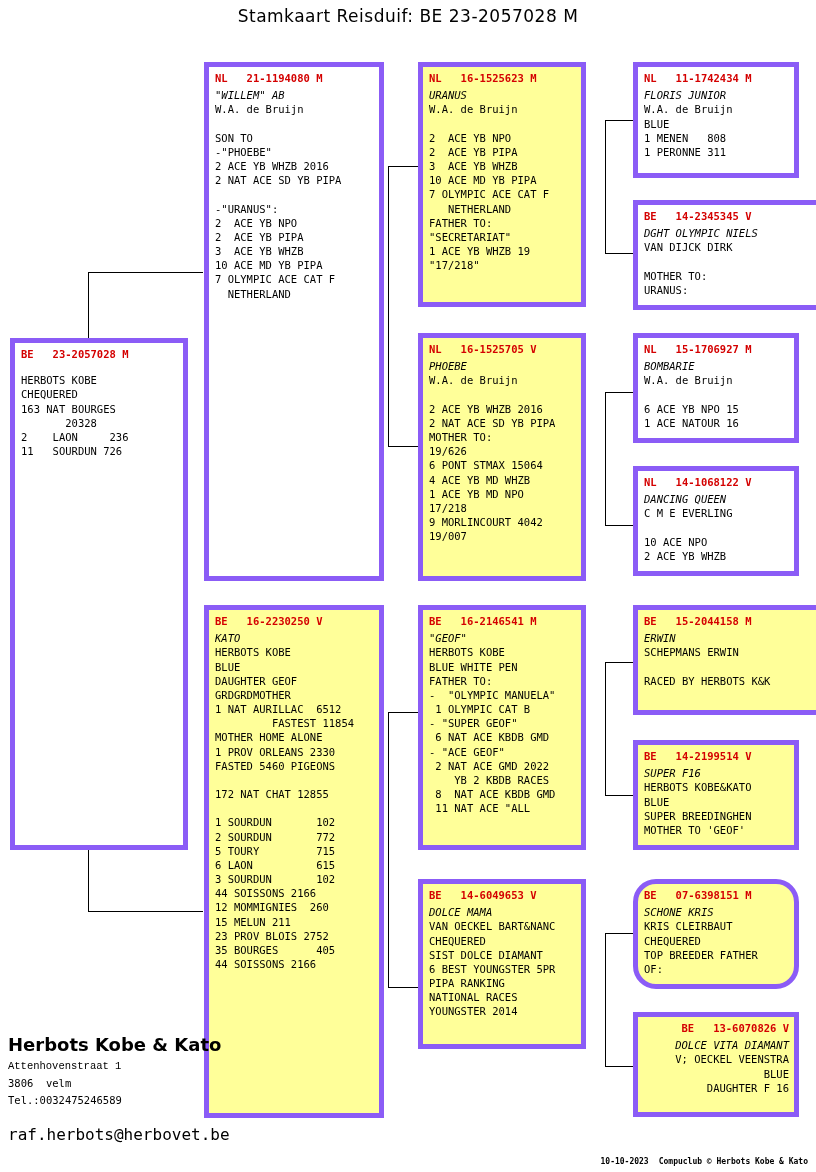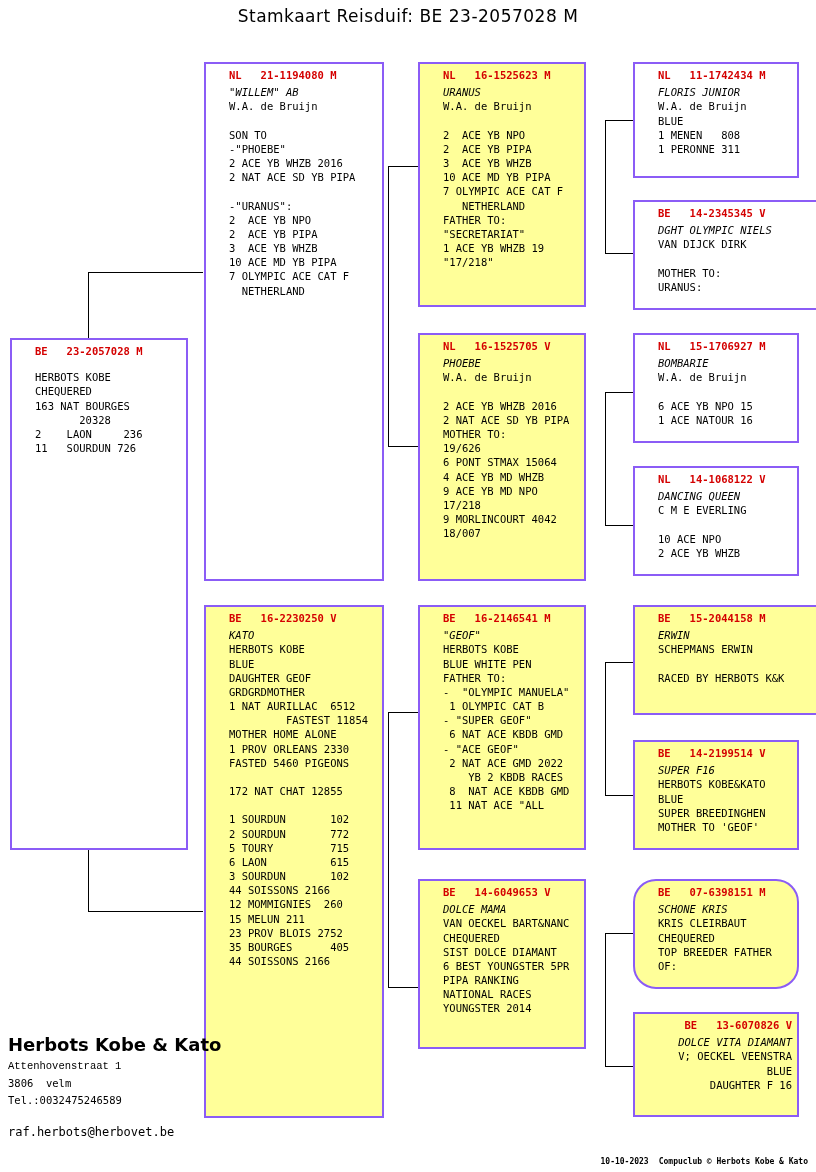--- a/index.html
+++ b/index.html
@@ -25,23 +25,23 @@
     font-family: "DejaVu Sans", sans-serif;
     font-size: 17px;
     font-weight: normal;
     letter-spacing: 0.5px;
   }
 
   
   .box {
     position: absolute;
     box-sizing: border-box;
-    border: 2px solid #8b5cf6;
+    border: 5px solid #8b5cf6;
     background: #ffffff;
-    padding: 4px 5px 4px 23px;
+    padding: 4px 5px 4px 6px;
     line-height: 1.35;
     font-size: 10.5px;
     overflow: hidden;
   }
   .box.yellow { background: #ffff99; }
   .box::after {
     content: "";
     position: absolute;
     left: 4px;
     top: 100%;
@@ -93,21 +93,21 @@
   .footer-line {
     position: absolute;
     left: 8px;
     font-size: 10.5px;
     white-space: pre;
   }
   .footer-mail {
     position: absolute;
     left: 8px;
     top: 1125px;
-    font-size: 12px;
+    font-size: 16px;
   }
   .credit {
     position: absolute;
     right: 8px;
     bottom: 6px;
     font-size: 8px;
     font-weight: bold;
     color: #000000;
     white-space: pre;
   }
@@ -230,24 +230,24 @@
   <div class="ring">NL   16-1525705 V</div>
   <div class="nm">PHOEBE</div>
   <div class="ln">W.A. de Bruijn</div>
   <div class="ln">&nbsp;</div>
   <div class="ln">2 ACE YB WHZB 2016</div>
   <div class="ln">2 NAT ACE SD YB PIPA</div>
   <div class="ln">MOTHER TO:</div>
   <div class="ln">19/626</div>
   <div class="ln">6 PONT STMAX 15064</div>
   <div class="ln">4 ACE YB MD WHZB</div>
-  <div class="ln">9 ACE YB MD NPO</div>
+  <div class="ln">1 ACE YB MD NPO</div>
   <div class="ln">17/218</div>
   <div class="ln">9 MORLINCOURT 4042</div>
-  <div class="ln">18/007</div>
+  <div class="ln">19/007</div>
 </div>
 
 <div class="box yellow" style="left:418px; top:605px; width:168px; height:245px;">
   <div class="shadow-r"></div>
   <div class="ring">BE   16-2146541 M</div>
   <div class="nm">"GEOF"</div>
   <div class="ln">HERBOTS KOBE</div>
   <div class="ln">BLUE WHITE PEN</div>
   <div class="ln">FATHER TO:</div>
   <div class="ln">-  "OLYMPIC MANUELA"</div>

